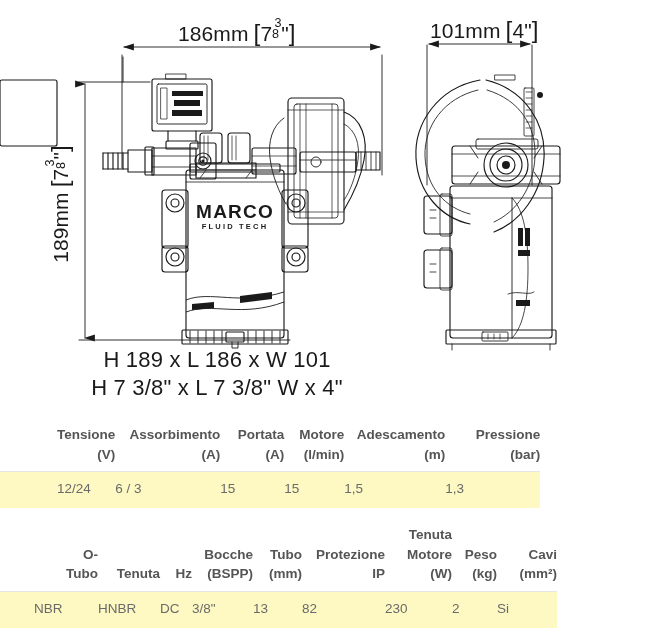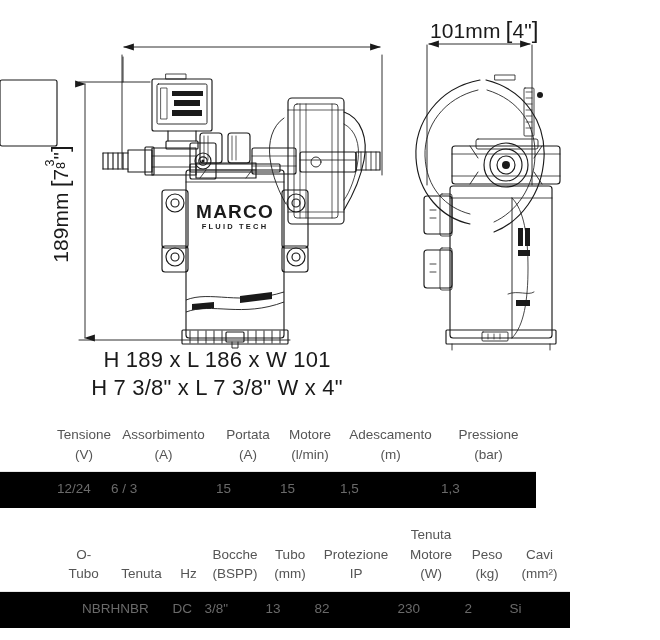--- a/index.html
+++ b/index.html
@@ -51,26 +51,26 @@
   
   .tablewrap{position:absolute;left:0;}
   #spec-table-1{top:425px;}
   #spec-table-2{top:525px;}
   table{
     border-collapse:collapse;
     font-family:"Liberation Sans", sans-serif;
     font-size:13.5px;color:#555555;
   }
   thead th{
-    font-weight:400;color:#555555;
-    text-align:center;vertical-align:bottom;
+    font-weight:700;color:#555555;
+    text-align:right;vertical-align:bottom;
     padding:0 0 7px 0;line-height:1.45;
   }
   tbody td{
-    background:#000000;color:#6a6a6a;
+    background:#fef9c3;color:#6a6a6a;
     text-align:left;vertical-align:middle;
     padding:10px 0 11px 0;
     border-top:1px solid #e6e6e6;
     line-height:1.1;
   }
   .hdr-line{display:block;}
 </style>
 </head>
 <body>
 
@@ -262,20 +262,23 @@
           </g>
         </g>
       </g>
 
       <g>
         <text x="235" y="218" text-anchor="middle" font-family="Liberation Sans, sans-serif" font-size="19" font-weight="bold" letter-spacing="1.2" fill="#1a1a1a">MARCO</text>
         <text x="235" y="229" text-anchor="middle" font-family="Liberation Sans, sans-serif" font-size="7.5" font-weight="bold" letter-spacing="2.2" fill="#1a1a1a">FLUID TECH</text>
       </g>
     </svg>
 
+    <div class="dim" id="dim-top-left">
+      <span>186mm</span><span class="brk"> [</span><span>7</span><span class="frac"><i class="num">3</i><i class="den">8</i></span><span>"</span><span class="brk">]</span>
+    </div>
 
     <div class="dim" id="dim-top-right">
       <span>101mm</span><span class="brk"> [</span><span>4"</span><span class="brk">]</span>
     </div>
 
     <div class="dim" id="dim-left">
       <span>189mm</span><span class="brk"> [</span><span>7</span><span class="frac"><i class="num">3</i><i class="den">8</i></span><span>"</span><span class="brk">]</span>
     </div>
   </div>
 
@@ -390,21 +393,21 @@
           </th>
           <th>
             <span class="hdr-line">&nbsp;</span>
             <span class="hdr-line">Cavi</span>
             <span class="hdr-line">(mm²)</span>
           </th>
         </tr>
       </thead>
       <tbody>
         <tr>
-          <td style="padding-left:82px">NBR</td>
+          <td style="padding-left:34px">NBR</td>
           <td>HNBR</td>
           <td>DC</td>
           <td>3/8"</td>
           <td>13</td>
           <td>82</td>
           <td>230</td>
           <td>2</td>
           <td>Si</td>
         </tr>
       </tbody>

